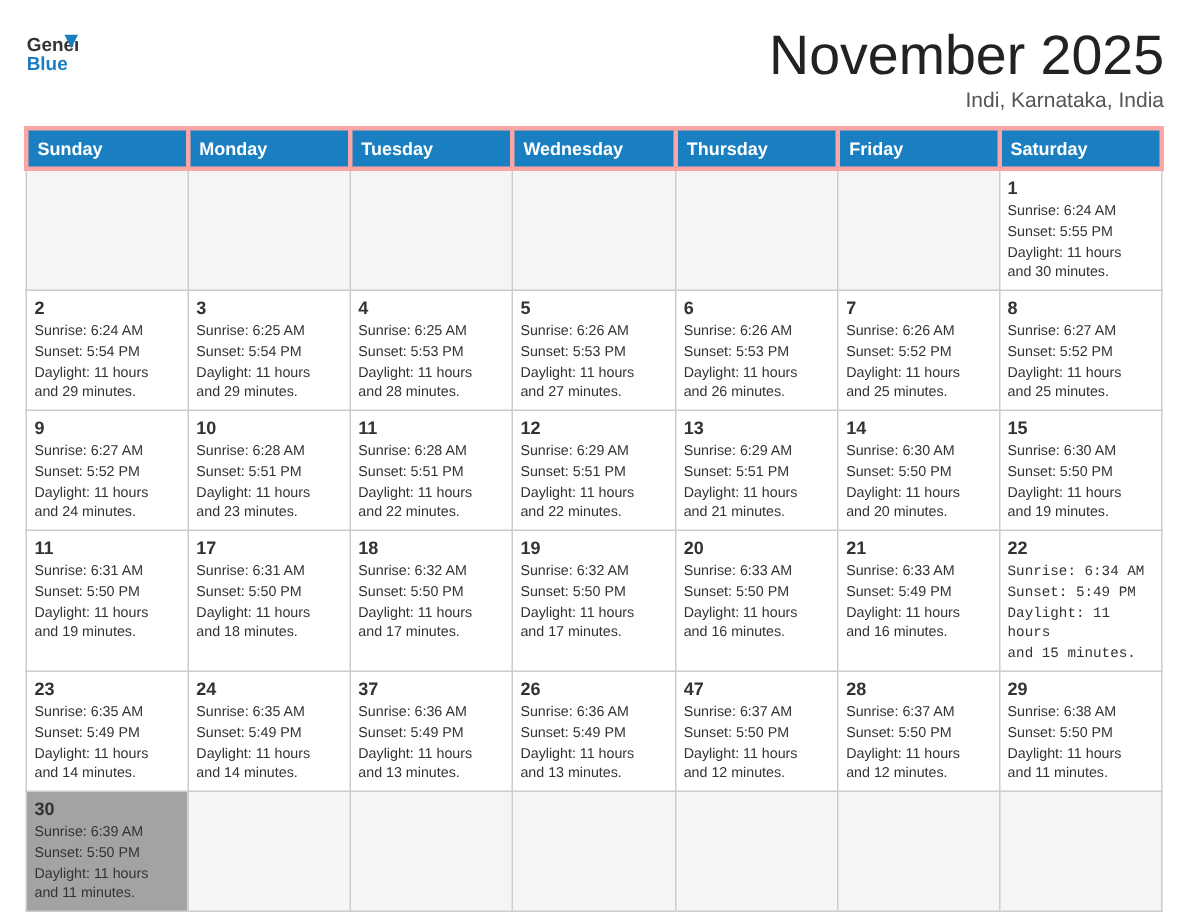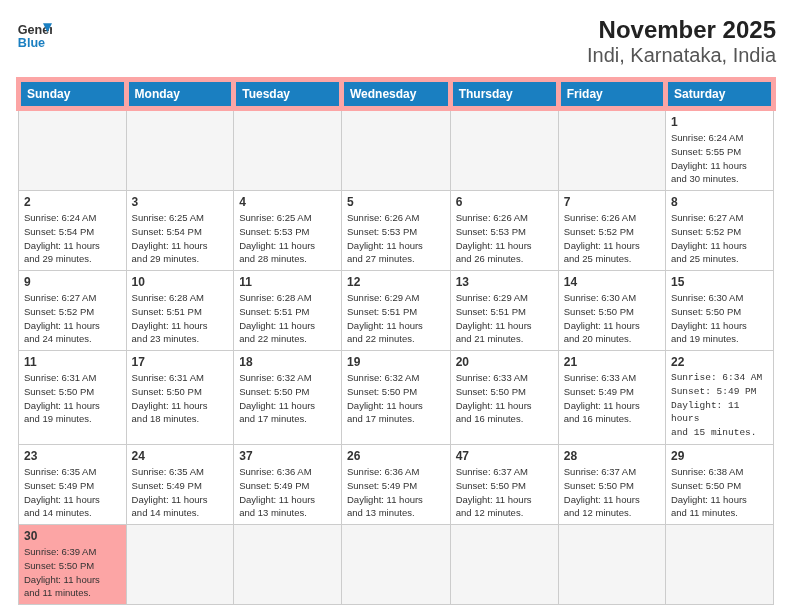--- a/index.html
+++ b/index.html
@@ -20,41 +20,41 @@
       display: flex;
       align-items: center;
       gap: 4px;
     }
     .logo-icon {
       width: 36px;
       height: 36px;
     }
     .title-block { text-align: right; }
     .month-title {
-      font-size: 24px;
-      font-weight: bold;
+      font-size: 37px;
+      font-weight: normal;
       color: #222;
     }
     .location {
-      font-size: 20px;
+      font-size: 14px;
       color: #555;
     }
     .calendar {
       width: 100%;
       border-collapse: collapse;
       border: 1px solid #ccc;
     }
     .calendar th {
       background: #1a7fc1;
       color: #fff;
       font-size: 12px;
       font-weight: bold;
       padding: 5px 6px;
       text-align: left;
-      border: 5px solid #fca5a5;
+      border: 3px solid #fca5a5;
     }
     .calendar td {
       vertical-align: top;
       border: 1px solid #ccc;
       padding: 4px 5px;
       width: 110px;
       min-height: 80px;
       font-size: 10px;
       color: #333;
       background: #fff;
@@ -64,21 +64,21 @@
       font-size: 12px;
       font-weight: bold;
       margin-bottom: 2px;
       display: block;
     }
     .day-info {
       font-size: 9.5px;
       line-height: 1.45;
       color: #333;
     }
-    .last-row td { background: #fca5a5; }
+    .last-row td { background: #a3a3a3; }
   </style>
 </head>
 <body>
 
 <div class="header">
   <div class="logo">
     <svg class="logo-icon" viewBox="0 0 40 40">
       <text x="2" y="20" font-size="14" font-weight="bold" fill="#333">General</text>
       <text x="2" y="34" font-size="14" font-weight="bold" fill="#1a7fc1">Blue</text>
       <polygon points="30,8 40,8 35,18" fill="#1a7fc1"></polygon>

